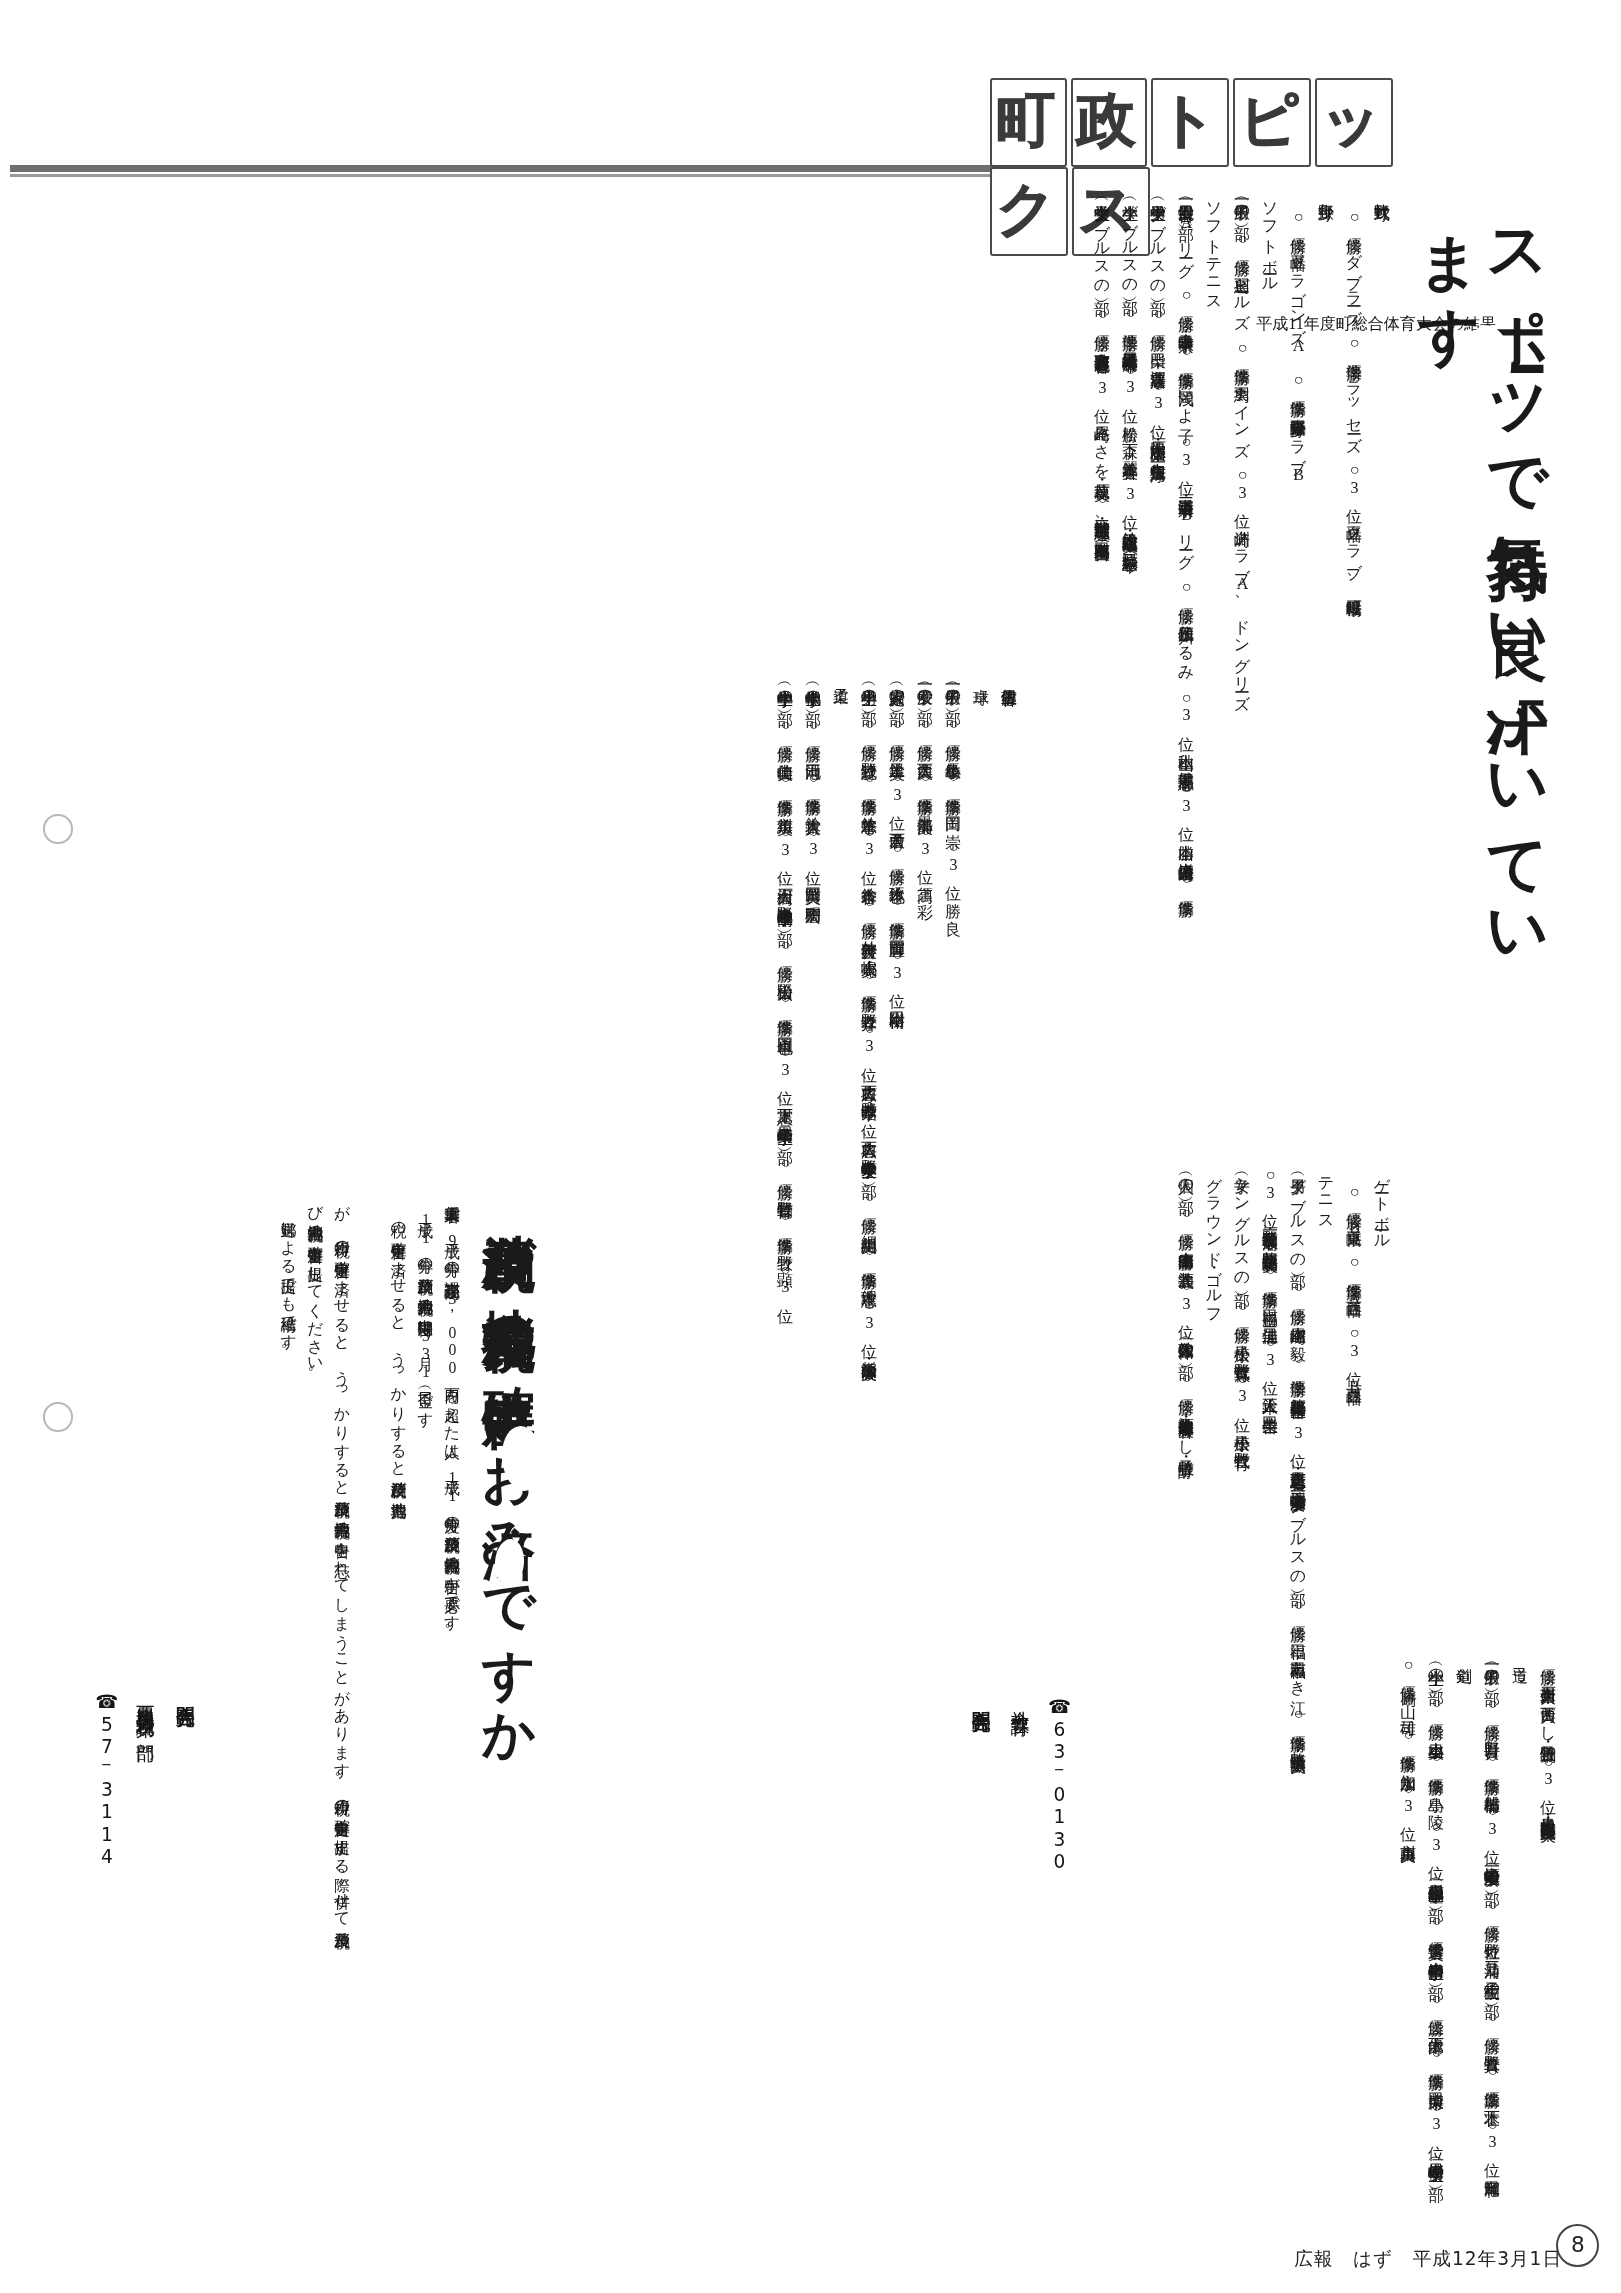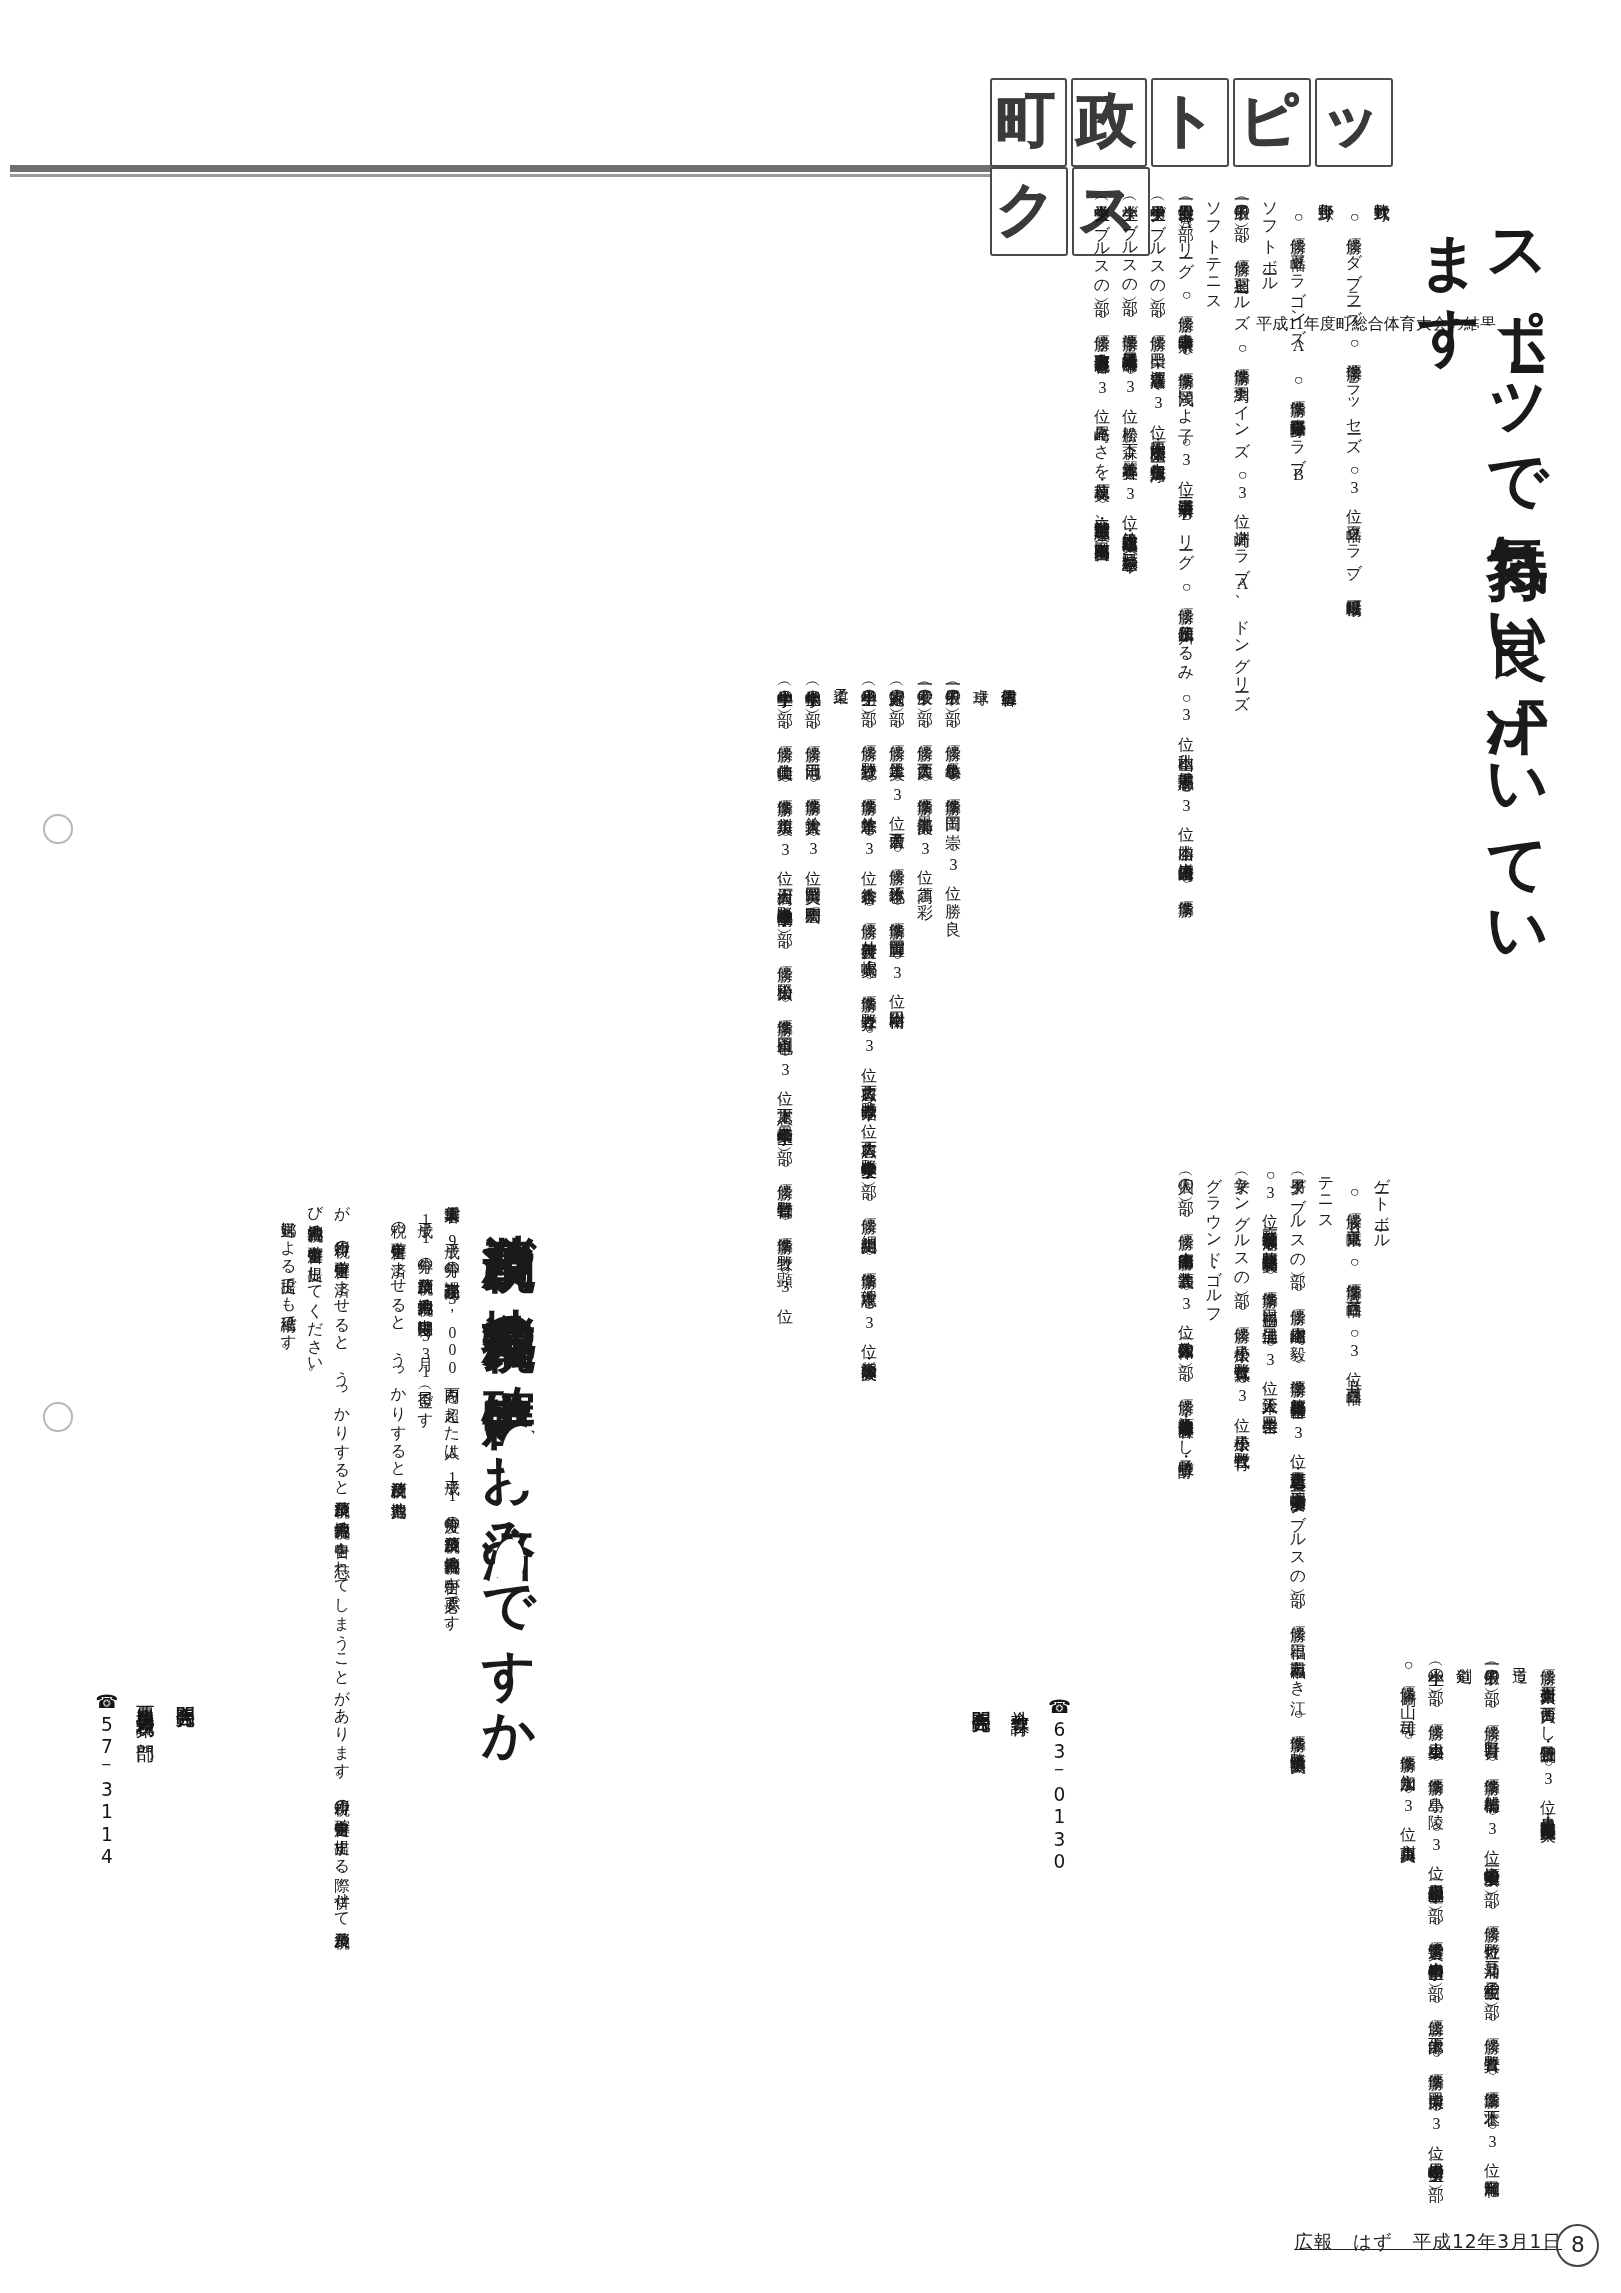--- a/index.html
+++ b/index.html
@@ -126,27 +126,26 @@
     line-height: 1.75;
     letter-spacing: 0.5px;
     color: #1b1b1b;
     white-space: pre-wrap;
   }
   .colblock.small { font-size: 15.7px; line-height: 1.7; }
 
   
   #footer {
     position: absolute;
-    bottom: 39px;
+    bottom: 22px;
     right: 59px;
     font-family: "DejaVu Sans", sans-serif;
     font-size: 18.6px;
     color: #222;
     letter-spacing: 1px;
-    text-decoration: underline;
   }
   #page-number {
     position: absolute;
     bottom: 27.4px;
     right: 21.6px;
     width: 39px;
     height: 39px;
     border: 2px solid #444;
     border-radius: 50%;
     font-family: "DejaVu Sans", sans-serif;

